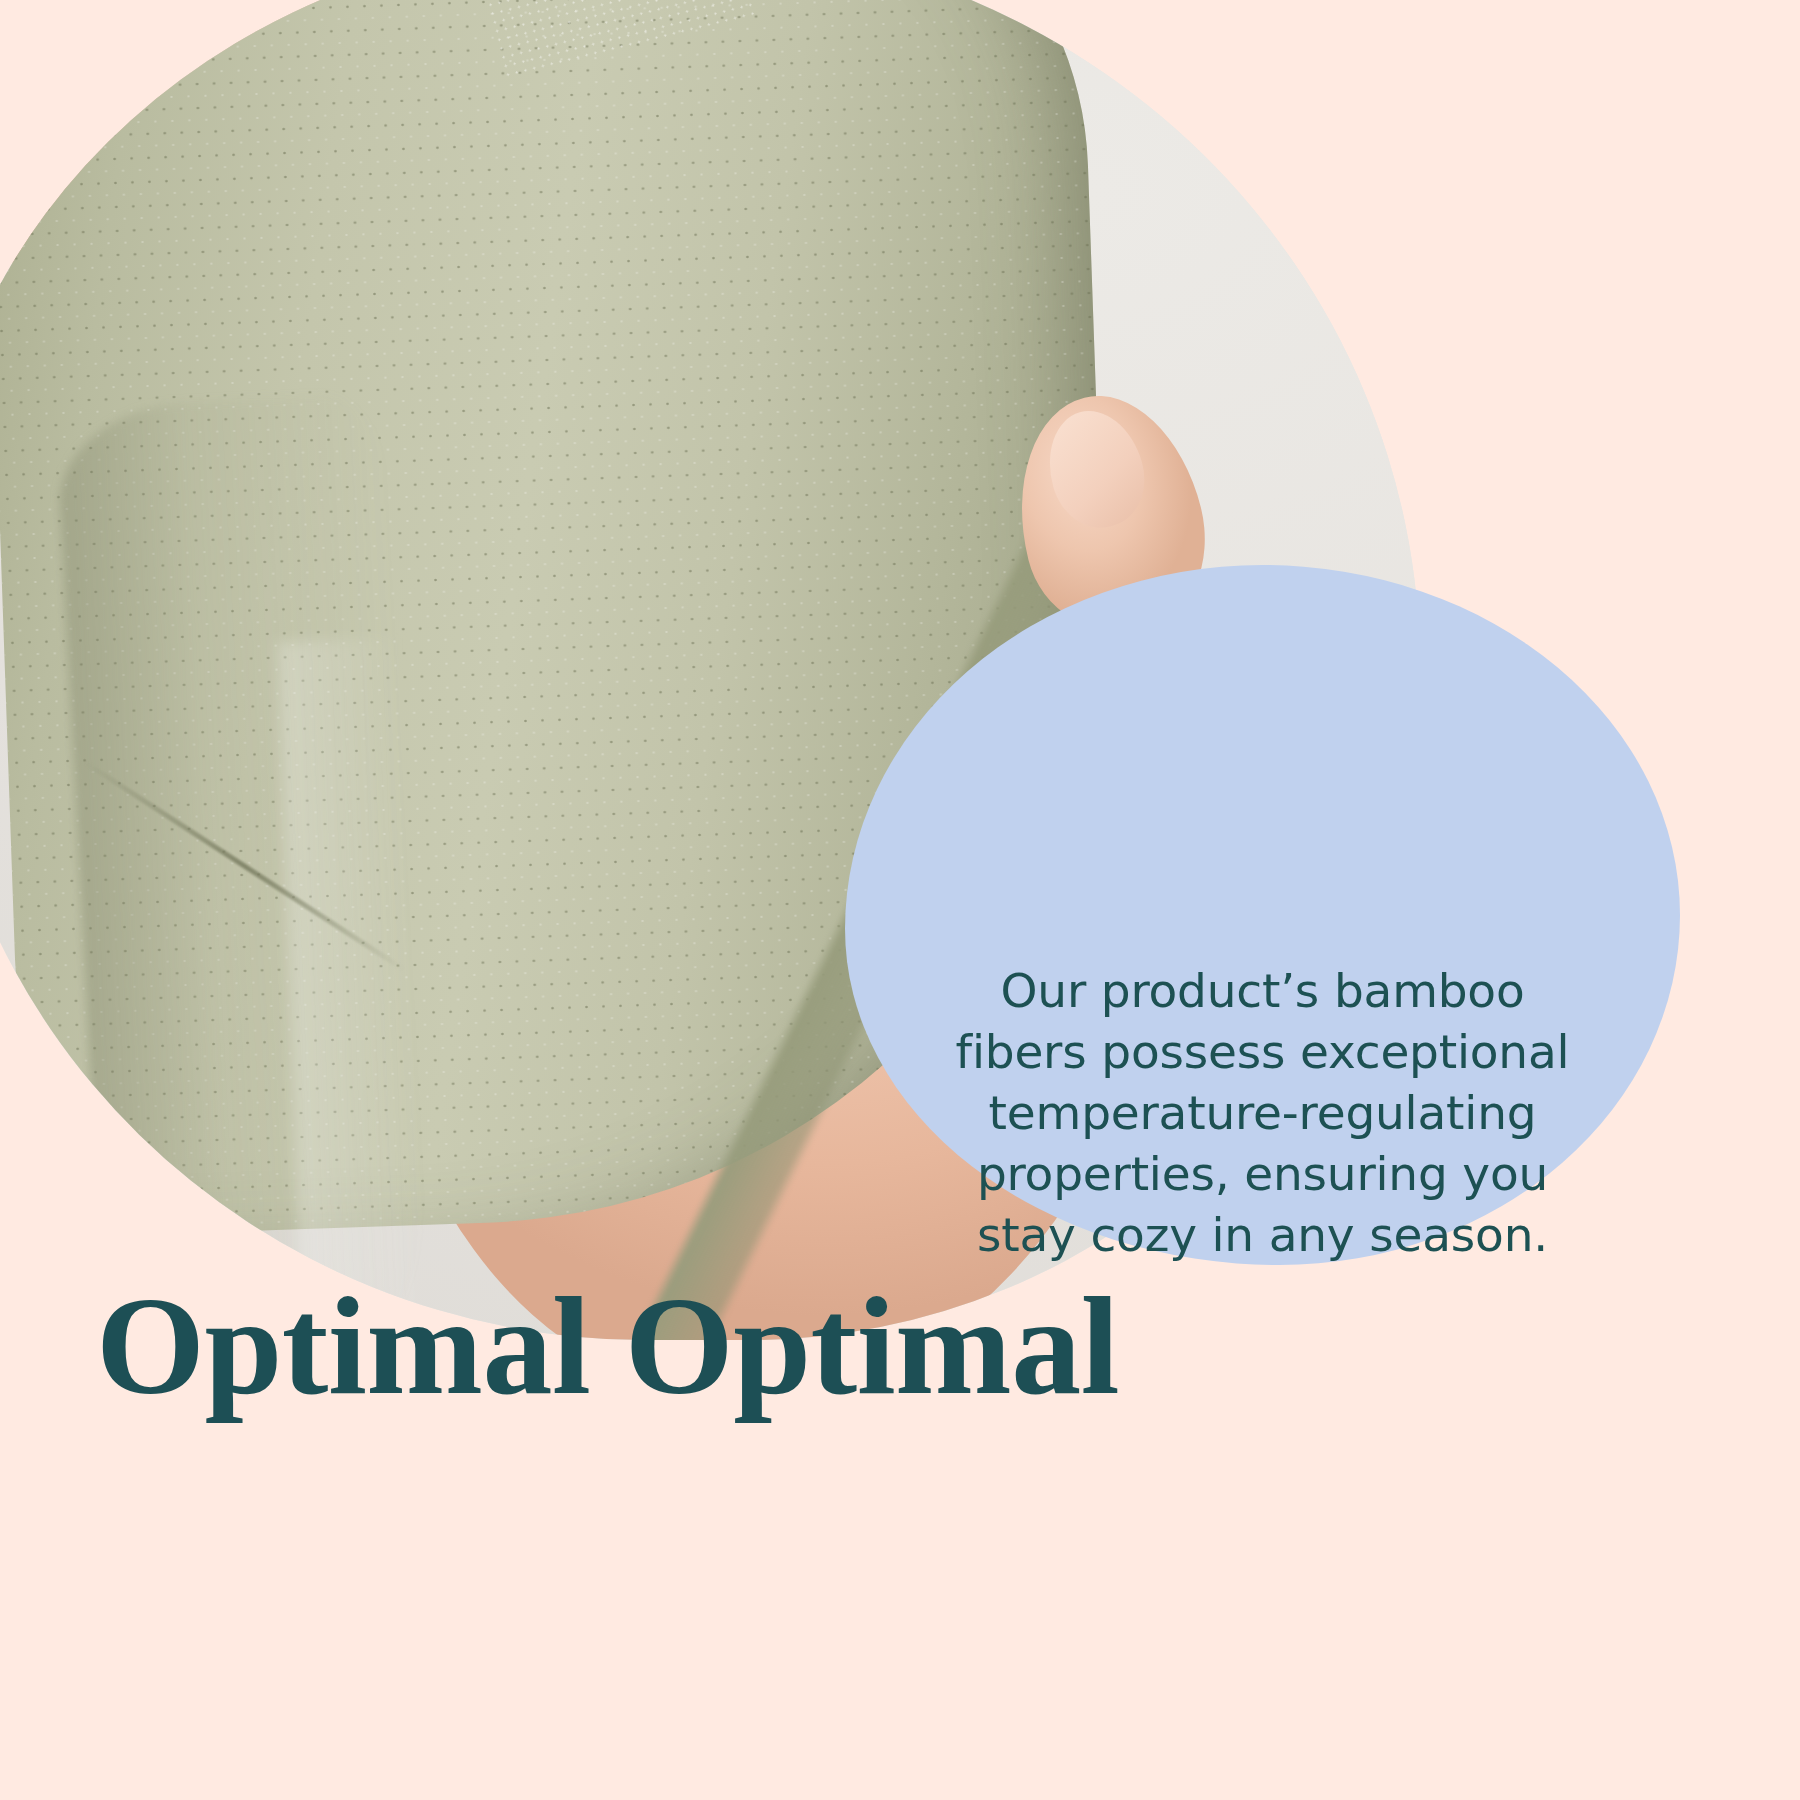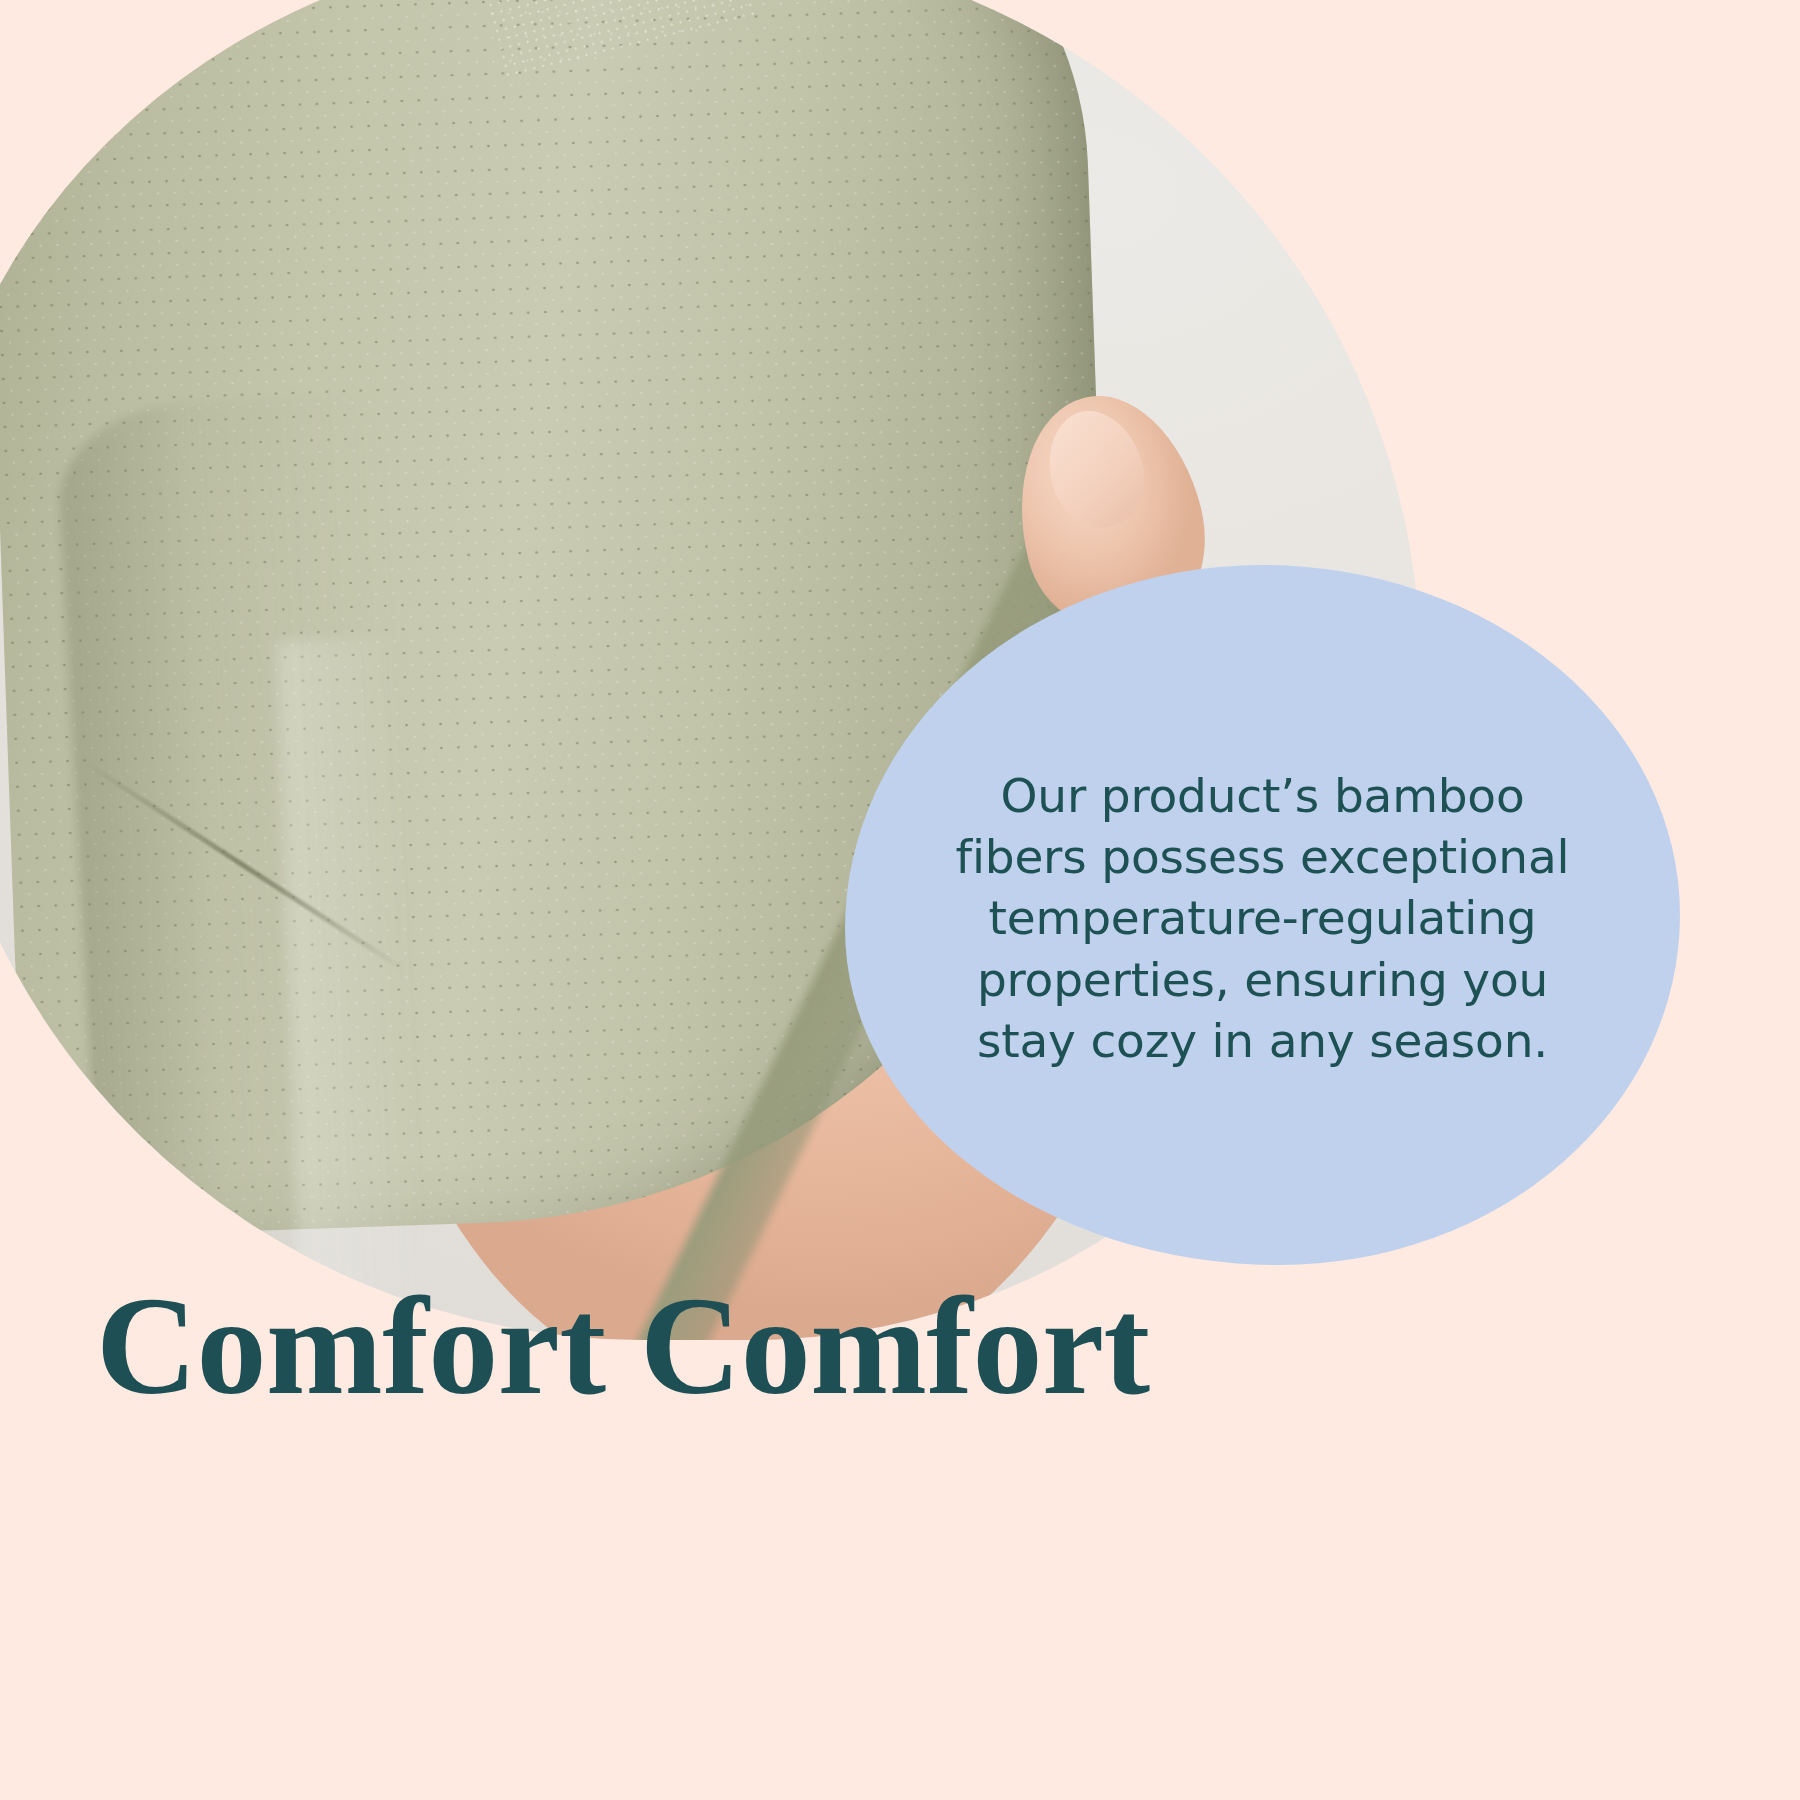--- a/index.html
+++ b/index.html
@@ -215,21 +215,21 @@
   
   .blue-blob {
     position: absolute;
     left: 845px;
     top: 565px;
     width: 835px;
     height: 700px;
     background: #c0d1ee;
     border-radius: 50% 50% 48% 52% / 52% 50% 50% 48%;
     display: flex;
-    align-items: center;
+    align-items: flex-end;
     justify-content: center;
   }
   .blob-text {
     width: 660px;
     text-align: center;
     color: #1d5153;
     font-family: "DejaVu Sans", sans-serif;
     font-size: 47px;
     line-height: 1.30;
     font-weight: 400;
@@ -282,16 +282,16 @@
       <div class="thumb"></div>
       <div class="thumb-nail"></div>
     </div>
   </div>
 
   <div class="blue-blob">
     <div class="blob-text">Our product’s bamboo fibers possess exceptional temperature-regulating properties, ensuring you stay cozy in any season.</div>
   </div>
 
   <div class="headline">
-    <span class="line">Comfort Comfort</span>
+    <span class="line">Optimal Optimal</span>
   </div>
 
 </div>
 
 </body></html>

